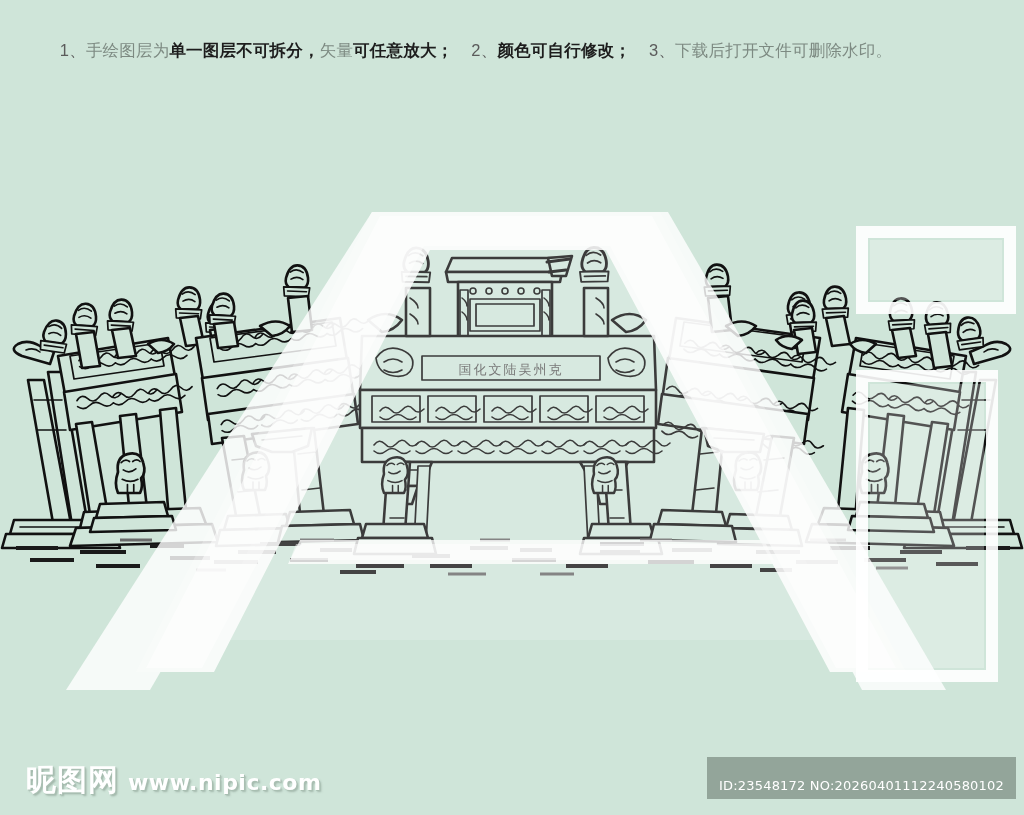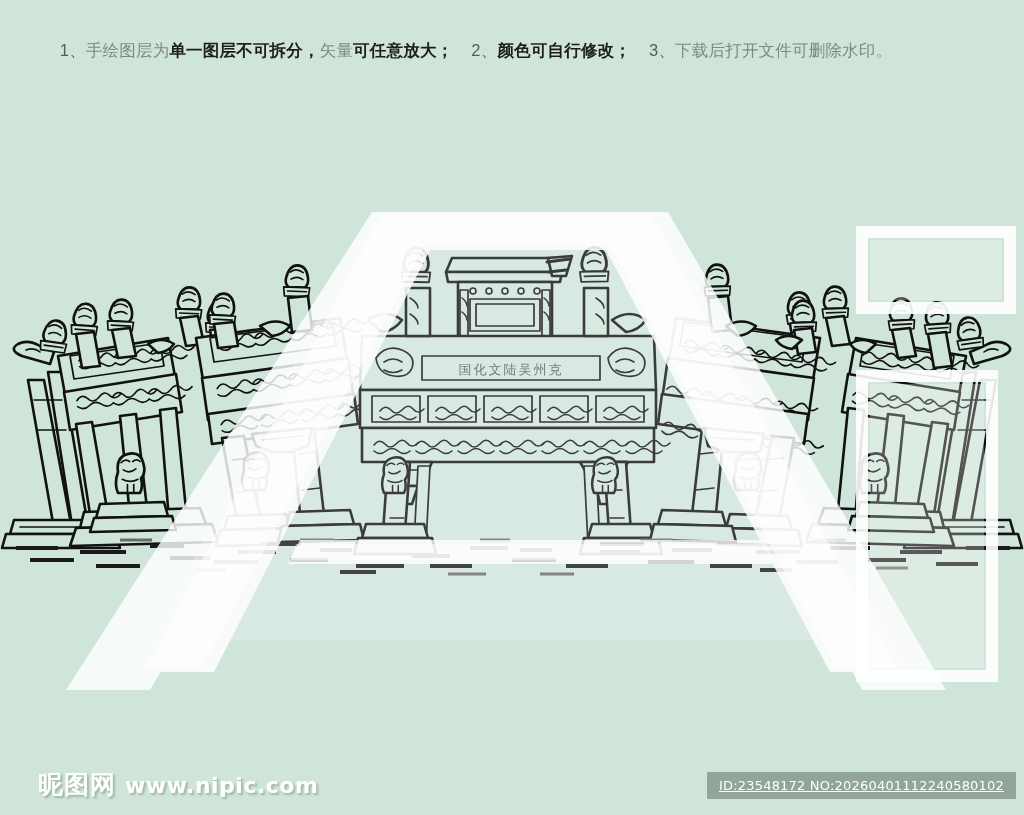--- a/index.html
+++ b/index.html
@@ -63,49 +63,47 @@
   #brand {
     position: absolute;
     left: 26px;
     bottom: 14px;
     z-index: 45;
     display: flex;
     align-items: baseline;
     gap: 9px;
   }
   #brand .brand-cn {
-    font-size: 25px;
+    font-size: 30px;
     font-weight: 700;
     color: #ffffff;
     letter-spacing: 1px;
     text-shadow: 1px 1px 0 #a9bfb2, 2px 2px 2px rgba(120,140,128,.55);
     font-family: "DejaVu Sans", sans-serif;
-    margin-left: 12px;
   }
   #brand .brand-url {
     font-size: 22px;
     font-weight: 700;
     color: #ffffff;
     letter-spacing: 0.5px;
     text-shadow: 1px 1px 0 #a9bfb2, 2px 2px 2px rgba(120,140,128,.5);
     font-family: "DejaVu Sans", sans-serif;
   }
   #idbadge {
     position: absolute;
     right: 8px;
     bottom: 16px;
     z-index: 45;
     background: rgba(133,150,140,0.82);
     color: #ffffff;
     font-size: 13px;
-    padding: 6px 12px 6px 12px;
+    padding: 21px 12px 6px 12px;
     letter-spacing: 0.2px;
     white-space: nowrap;
     font-family: "DejaVu Sans", sans-serif;
-    text-decoration: underline;
   }
 </style>
 </head>
 <body>
 
 <div id="stage">
 
   <svg id="artwork" viewBox="0 0 1024 815" xmlns="http://www.w3.org/2000/svg">
     <defs>
       <style>

